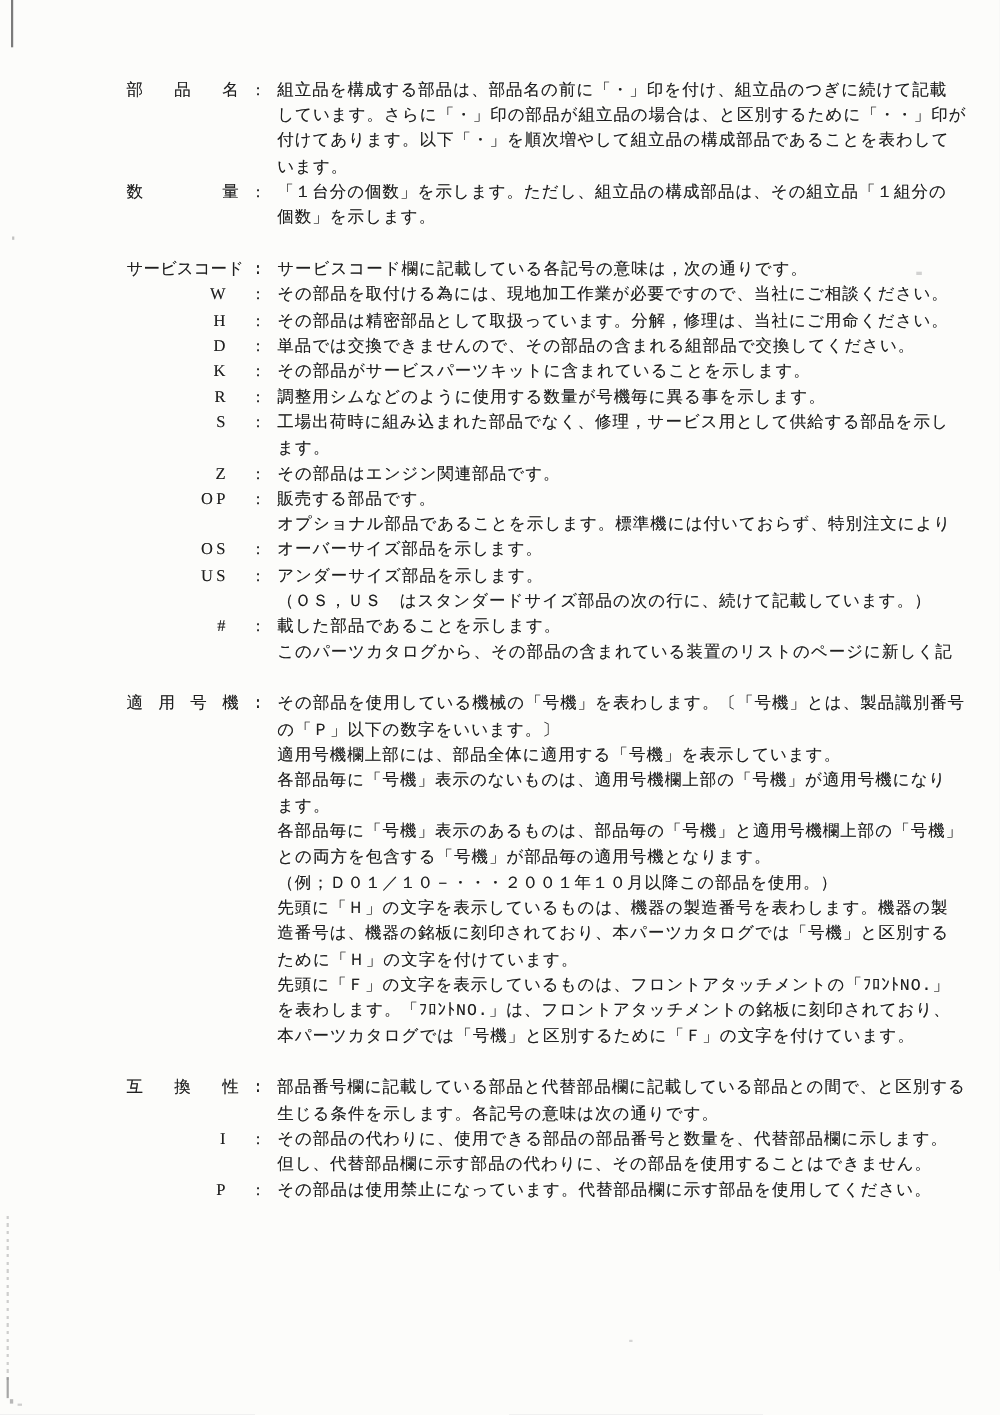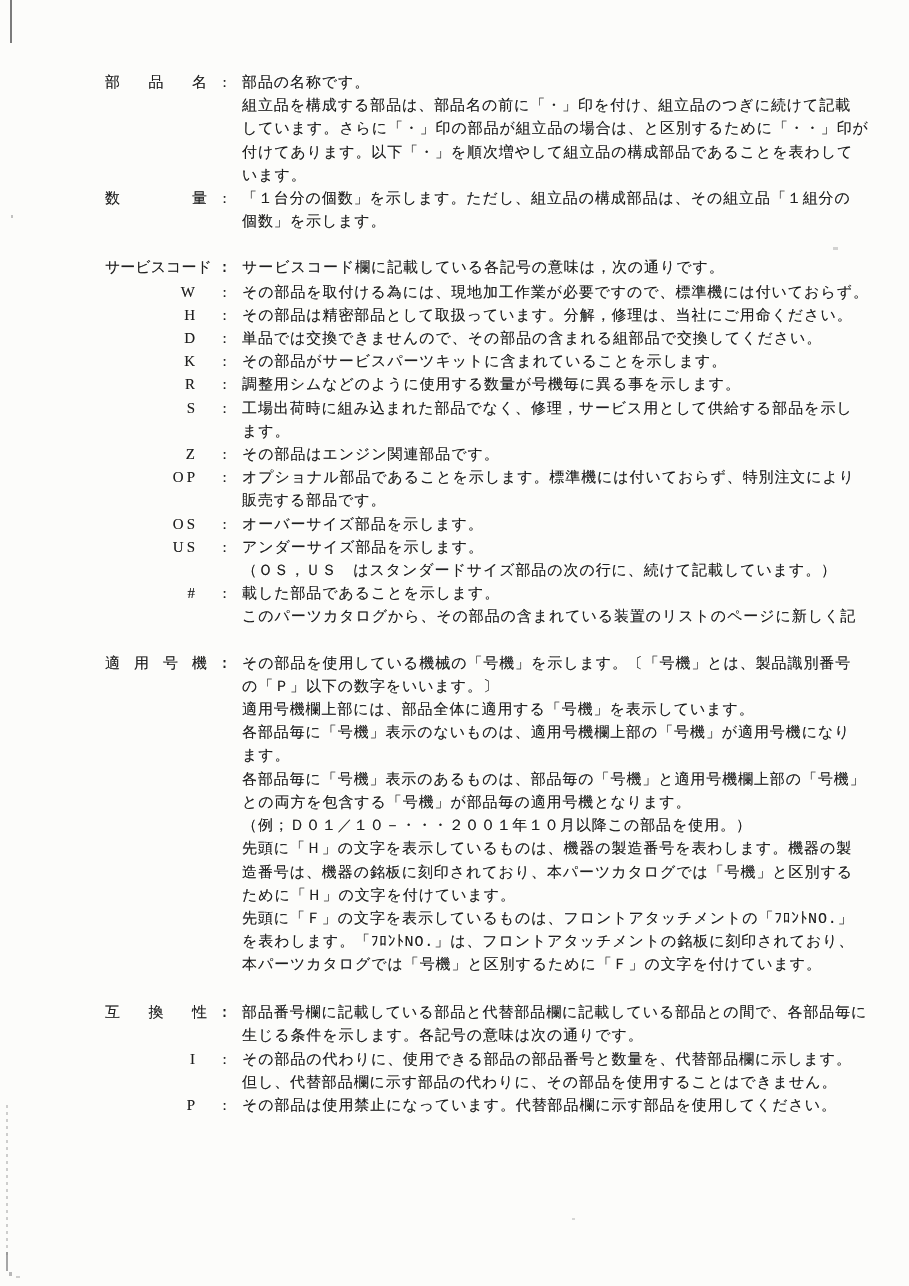--- a/index.html
+++ b/index.html
@@ -6,21 +6,21 @@
   .page {
     position:relative;
     width:909px; height:1286px;
     margin:0 auto;
     background:#fcfcfa;
     overflow:hidden;
     font-family:"Liberation Serif","DejaVu Serif",serif;
   }
   .content {
     position:absolute;
-    left:105px; top:71px;
+    left:115px; top:71px;
     width:745px;
     color:#1f1f1f;
     text-shadow:0 0 0.5px rgba(40,40,40,0.5);
   }
   .row { display:flex; align-items:flex-start; }
   .row.gap { margin-top:24px;font-family:Liberation Mono, monospace; }
   .cell-label {
     flex:0 0 102px; width:102px;
     font-size:15px; line-height:23.2px;
     text-align:justify; text-align-last:justify;
@@ -58,21 +58,20 @@
 </style>
 </head>
 <body>
 
 <div class="page" style="background: rgb(252, 252, 250);">
   <div class="content" id="doc-content" style="color: rgb(31, 31, 31);">
       <div class="row">
         <div class="cell-label">部品名</div>
         <div class="cell-colon">:</div>
         <div class="cell-body">
-          <div class="line">部品の名称です。</div>
           <div class="line">組立品を構成する部品は、部品名の前に「・」印を付け、組立品のつぎに続けて記載</div>
           <div class="line">しています。さらに「・」印の部品が組立品の場合は、と区別するために「・・」印が</div>
           <div class="line">付けてあります。以下「・」を順次増やして組立品の構成部品であることを表わして</div>
           <div class="line">います。</div>
         </div>
       </div>
       <div class="row">
         <div class="cell-label">数量</div>
         <div class="cell-colon">:</div>
         <div class="cell-body">
@@ -84,21 +83,21 @@
         <div class="cell-label">サービスコード</div>
         <div class="cell-colon">:</div>
         <div class="cell-body">
           <div class="line">サービスコード欄に記載している各記号の意味は，次の通りです。</div>
         </div>
       </div>
       <div class="row">
         <div class="cell-label code">W</div>
         <div class="cell-colon">:</div>
         <div class="cell-body">
-          <div class="line">その部品を取付ける為には、現地加工作業が必要ですので、標準機には付いておらず。</div>
+          <div class="line">その部品を取付ける為には、現地加工作業が必要ですので、当社にご相談ください。</div>
         </div>
       </div>
       <div class="row">
         <div class="cell-label code">H</div>
         <div class="cell-colon">:</div>
         <div class="cell-body">
           <div class="line">その部品は精密部品として取扱っています。分解，修理は、当社にご用命ください。</div>
         </div>
       </div>
       <div class="row">
@@ -134,22 +133,22 @@
         <div class="cell-label code">Z</div>
         <div class="cell-colon">:</div>
         <div class="cell-body">
           <div class="line">その部品はエンジン関連部品です。</div>
         </div>
       </div>
       <div class="row">
         <div class="cell-label code">OP</div>
         <div class="cell-colon">:</div>
         <div class="cell-body">
+          <div class="line">販売する部品です。</div>
           <div class="line">オプショナル部品であることを示します。標準機には付いておらず、特別注文により</div>
-          <div class="line">販売する部品です。</div>
         </div>
       </div>
       <div class="row">
         <div class="cell-label code">OS</div>
         <div class="cell-colon">:</div>
         <div class="cell-body">
           <div class="line">オーバーサイズ部品を示します。</div>
         </div>
       </div>
       <div class="row">
@@ -165,41 +164,41 @@
         <div class="cell-colon">:</div>
         <div class="cell-body">
           <div class="line">載した部品であることを示します。</div>
           <div class="line">このパーツカタログから、その部品の含まれている装置のリストのページに新しく記</div>
         </div>
       </div>
       <div class="row gap">
         <div class="cell-label">適用号機</div>
         <div class="cell-colon">:</div>
         <div class="cell-body">
-          <div class="line">その部品を使用している機械の「号機」を示します。〔「号機」とは、製品識別番号</div>
+          <div class="line">その部品を使用している機械の「号機」を表わします。〔「号機」とは、製品識別番号</div>
           <div class="line">の「Ｐ」以下の数字をいいます。〕</div>
           <div class="line">適用号機欄上部には、部品全体に適用する「号機」を表示しています。</div>
           <div class="line">各部品毎に「号機」表示のないものは、適用号機欄上部の「号機」が適用号機になり</div>
           <div class="line">ます。</div>
           <div class="line">各部品毎に「号機」表示のあるものは、部品毎の「号機」と適用号機欄上部の「号機」</div>
           <div class="line">との両方を包含する「号機」が部品毎の適用号機となります。</div>
           <div class="line">（例；Ｄ０１／１０－・・・２００１年１０月以降この部品を使用。）</div>
           <div class="line">先頭に「Ｈ」の文字を表示しているものは、機器の製造番号を表わします。機器の製</div>
           <div class="line">造番号は、機器の銘板に刻印されており、本パーツカタログでは「号機」と区別する</div>
           <div class="line">ために「Ｈ」の文字を付けています。</div>
           <div class="line">先頭に「Ｆ」の文字を表示しているものは、フロントアタッチメントの「ﾌﾛﾝﾄNO.」</div>
           <div class="line">を表わします。「ﾌﾛﾝﾄNO.」は、フロントアタッチメントの銘板に刻印されており、</div>
           <div class="line">本パーツカタログでは「号機」と区別するために「Ｆ」の文字を付けています。</div>
         </div>
       </div>
       <div class="row gap">
         <div class="cell-label">互換性</div>
         <div class="cell-colon">:</div>
         <div class="cell-body">
-          <div class="line">部品番号欄に記載している部品と代替部品欄に記載している部品との間で、各部品毎に</div>
+          <div class="line">部品番号欄に記載している部品と代替部品欄に記載している部品との間で、と区別する</div>
           <div class="line">生じる条件を示します。各記号の意味は次の通りです。</div>
         </div>
       </div>
       <div class="row">
         <div class="cell-label code">I</div>
         <div class="cell-colon">:</div>
         <div class="cell-body">
           <div class="line">その部品の代わりに、使用できる部品の部品番号と数量を、代替部品欄に示します。</div>
           <div class="line">但し、代替部品欄に示す部品の代わりに、その部品を使用することはできません。</div>
         </div>

